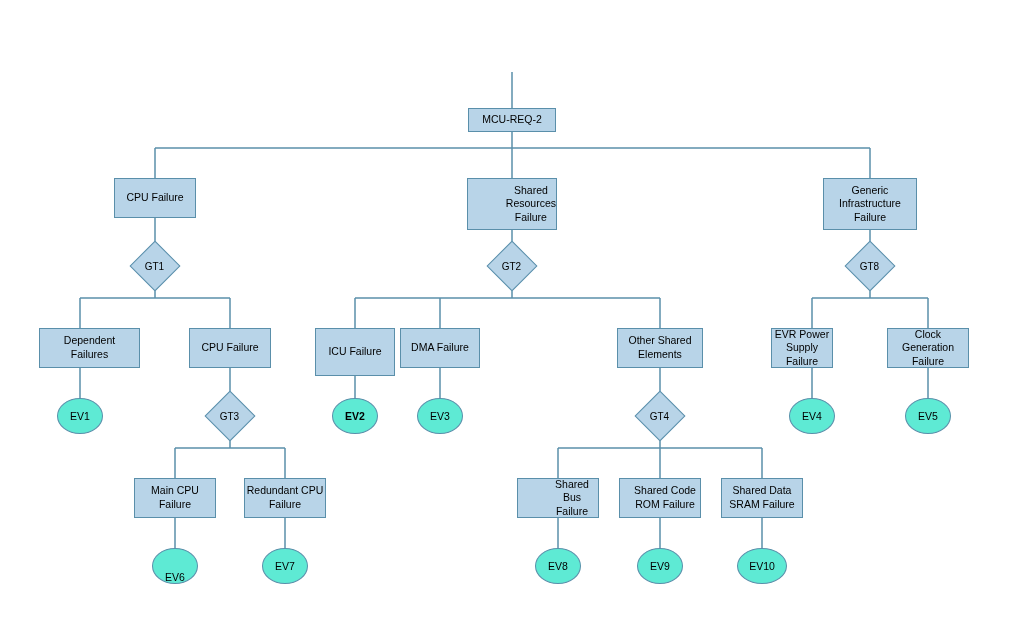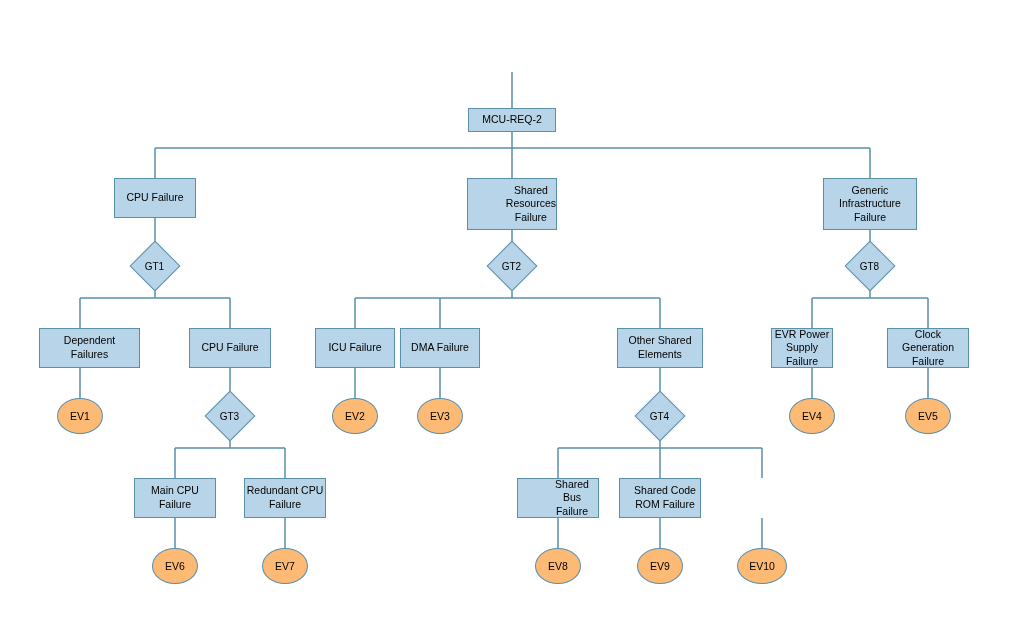--- a/index.html
+++ b/index.html
@@ -47,21 +47,21 @@
       font-size: 10px;
       color: #000;
       transform: rotate(45deg);
     }
     .node-diamond span {
       transform: rotate(-45deg);
       display: block;
     }
     .node-ellipse {
       position: absolute;
-      background: #fdba74;
+      background: #5eead4;
       border: 1.5px solid #5a8faa;
       text-align: center;
       display: flex;
       align-items: center;
       justify-content: center;
       font-size: 10.5px;
       color: #000;
       border-radius: 50%;
     }
   </style>
@@ -176,21 +176,21 @@
 
   <div class="node-box" style="width:101px;height:40px;left:39px;top:328px;">
     <span style="white-space:pre-line;">Dependent
 Failures</span>
   </div>
 
   <div class="node-box" style="width:82px;height:40px;left:189px;top:328px;">
     <span>CPU Failure</span>
   </div>
 
-  <div class="node-box" style="width:80px;height:40px;left:315px;top:328px;">
+  <div class="node-box" style="width:80px;height:48px;left:315px;top:328px;">
     <span>ICU Failure</span>
   </div>
 
   <div class="node-box" style="width:80px;height:40px;left:400px;top:328px;">
     <span>DMA Failure</span>
   </div>
 
   <div class="node-box" style="width:86px;height:40px;left:617px;top:328px;">
     <span style="white-space:pre-line;">Other Shared
 Elements</span>
@@ -207,21 +207,21 @@
   </div>
 
   <div class="node-ellipse" style="width:46px;height:36px;left:57px;top:398px;">
     <span>EV1</span>
   </div>
 
   <div class="node-diamond" style="width:36px;height:36px;left:212px;top:398px;">
     <span>GT3</span>
   </div>
 
-  <div class="node-ellipse" style="width:46px;height:36px;left:332px;top:398px;">
+  <div class="node-ellipse" style="width:46px;height:36px;left:332px;top:398px;font-weight:bold;">
     <span>EV2</span>
   </div>
 
   <div class="node-ellipse" style="width:46px;height:36px;left:417px;top:398px;">
     <span>EV3</span>
   </div>
 
   <div class="node-diamond" style="width:36px;height:36px;left:642px;top:398px;">
     <span>GT4</span>
   </div>
@@ -247,22 +247,26 @@
   <div class="node-box" style="width:82px;height:40px;left:517px;top:478px;">
     <span style="white-space:pre-line;margin-left:28px;">Shared Bus
 Failure</span>
   </div>
 
   <div class="node-box" style="width:82px;height:40px;left:619px;top:478px;">
     <span style="white-space:pre-line;margin-left:10px;">Shared Code
 ROM Failure</span>
   </div>
 
-
-  <div class="node-ellipse" style="width:46px;height:36px;left:152px;top:548px;">
+  <div class="node-box" style="width:82px;height:40px;left:721px;top:478px;">
+    <span style="white-space:pre-line;">Shared Data
+SRAM Failure</span>
+  </div>
+
+  <div class="node-ellipse" style="width:46px;height:36px;left:152px;top:548px;align-items:flex-end;">
     <span>EV6</span>
   </div>
 
   <div class="node-ellipse" style="width:46px;height:36px;left:262px;top:548px;">
     <span>EV7</span>
   </div>
 
   <div class="node-ellipse" style="width:46px;height:36px;left:535px;top:548px;">
     <span>EV8</span>
   </div>

